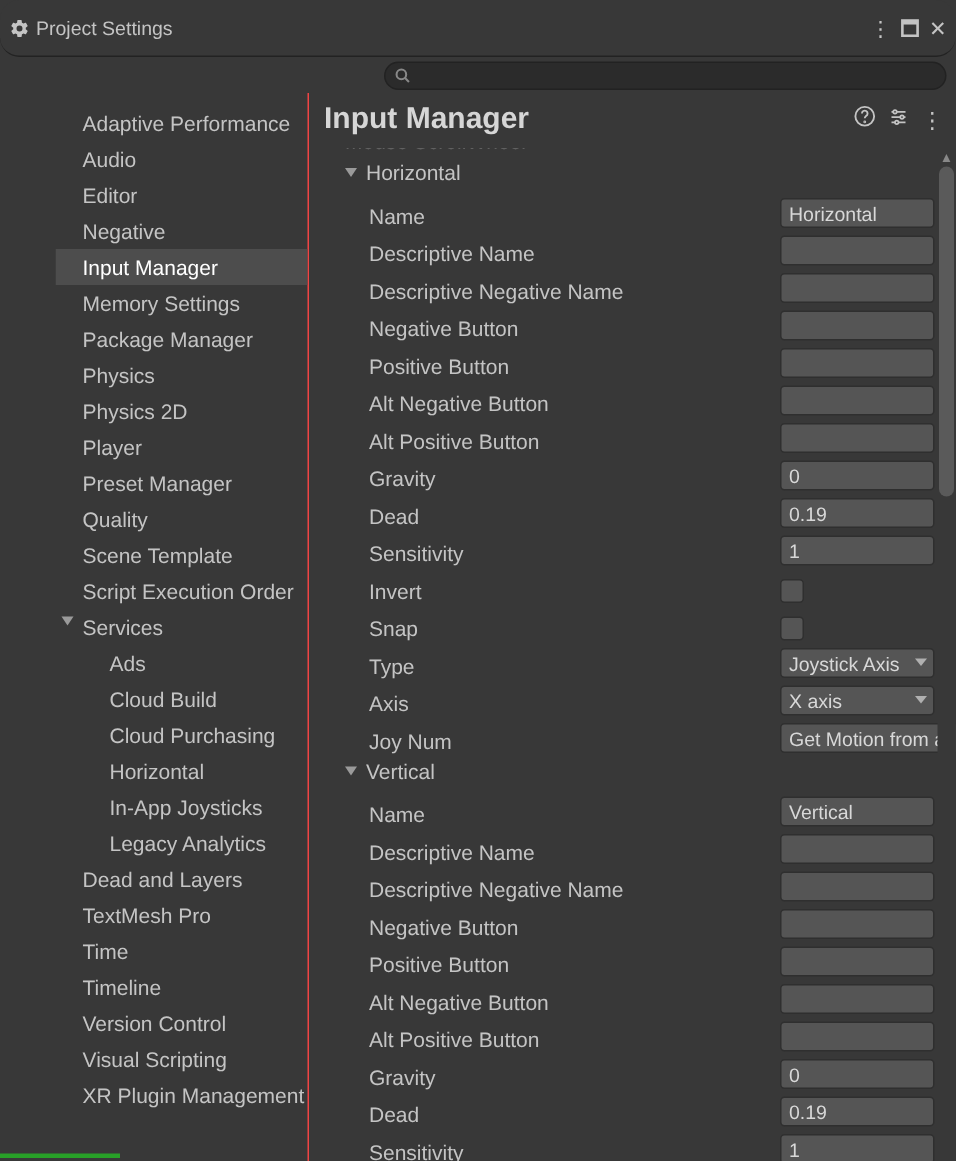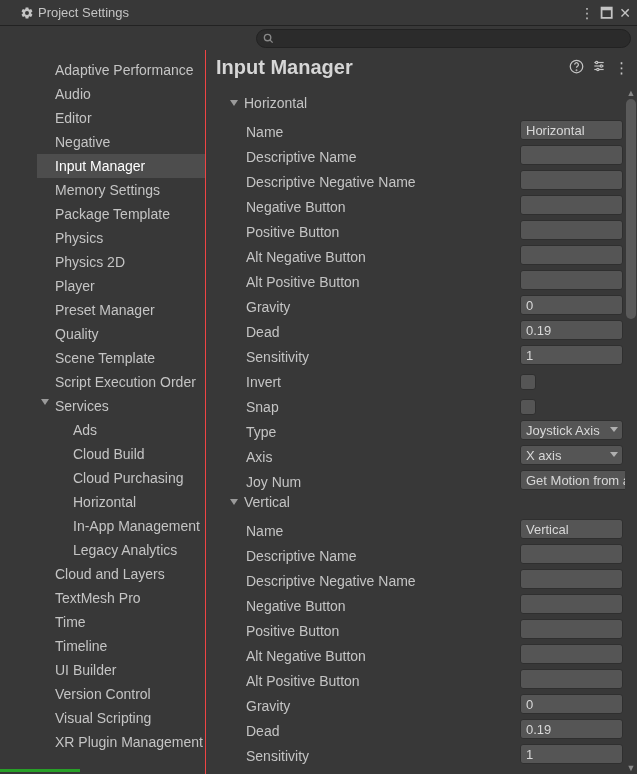--- a/index.html
+++ b/index.html
@@ -8,26 +8,27 @@
     font-size: 13px;
     background: #383838;
     color: #c4c4c4;
     width: 637px;
     height: 774px;
     overflow: hidden;
     position: relative;
   }
   
   .titlebar {
-    height: 26px;
+    height: 38px;
     background: #383838;
     display: flex;
     align-items: center;
-    padding-left: 20px;
+    padding-left: 6px;
     border-bottom: 1px solid #222;
+    border-radius: 13px;
   }
   .titlebar .gear {
     width: 14px; height: 14px;
     display: flex; align-items:center; justify-content:center;
     margin-right: 4px;
   }
   .titlebar .title { color: #c4c4c4; font-size: 13px; }
   .titlebar .win-controls {
     margin-left: auto;
     display: flex;
@@ -256,40 +257,39 @@
 
 <div class="main">
 
   <div class="sidebar" id="sidebar">
       <div class="item"><span>Adaptive Performance</span></div>
       <div class="item"><span>Audio</span></div>
       <div class="item"><span>Editor</span></div>
       <div class="item"><span>Negative</span></div>
       <div class="item selected"><span>Input Manager</span></div>
       <div class="item"><span>Memory Settings</span></div>
-      <div class="item"><span>Package Template</span></div>
+      <div class="item"><span>Package Manager</span></div>
       <div class="item"><span>Physics</span></div>
       <div class="item"><span>Physics 2D</span></div>
       <div class="item"><span>Player</span></div>
       <div class="item"><span>Preset Manager</span></div>
       <div class="item"><span>Quality</span></div>
       <div class="item"><span>Scene Template</span></div>
       <div class="item"><span>Script Execution Order</span></div>
       <div class="item expandable"><div class="tri"></div><span>Services</span></div>
       <div class="item child"><span>Ads</span></div>
       <div class="item child"><span>Cloud Build</span></div>
       <div class="item child"><span>Cloud Purchasing</span></div>
       <div class="item child"><span>Horizontal</span></div>
-      <div class="item child"><span>In-App Management</span></div>
+      <div class="item child"><span>In-App Joysticks</span></div>
       <div class="item child"><span>Legacy Analytics</span></div>
-      <div class="item"><span>Cloud and Layers</span></div>
+      <div class="item"><span>Dead and Layers</span></div>
       <div class="item"><span>TextMesh Pro</span></div>
       <div class="item"><span>Time</span></div>
       <div class="item"><span>Timeline</span></div>
-      <div class="item"><span>UI Builder</span></div>
       <div class="item"><span>Version Control</span></div>
       <div class="item"><span>Visual Scripting</span></div>
       <div class="item"><span>XR Plugin Management</span></div>
     </div>
 
   <div class="content">
     <div class="content-header">
       <h1>Input Manager</h1>
       <div class="hdr-icons">
         <span>

